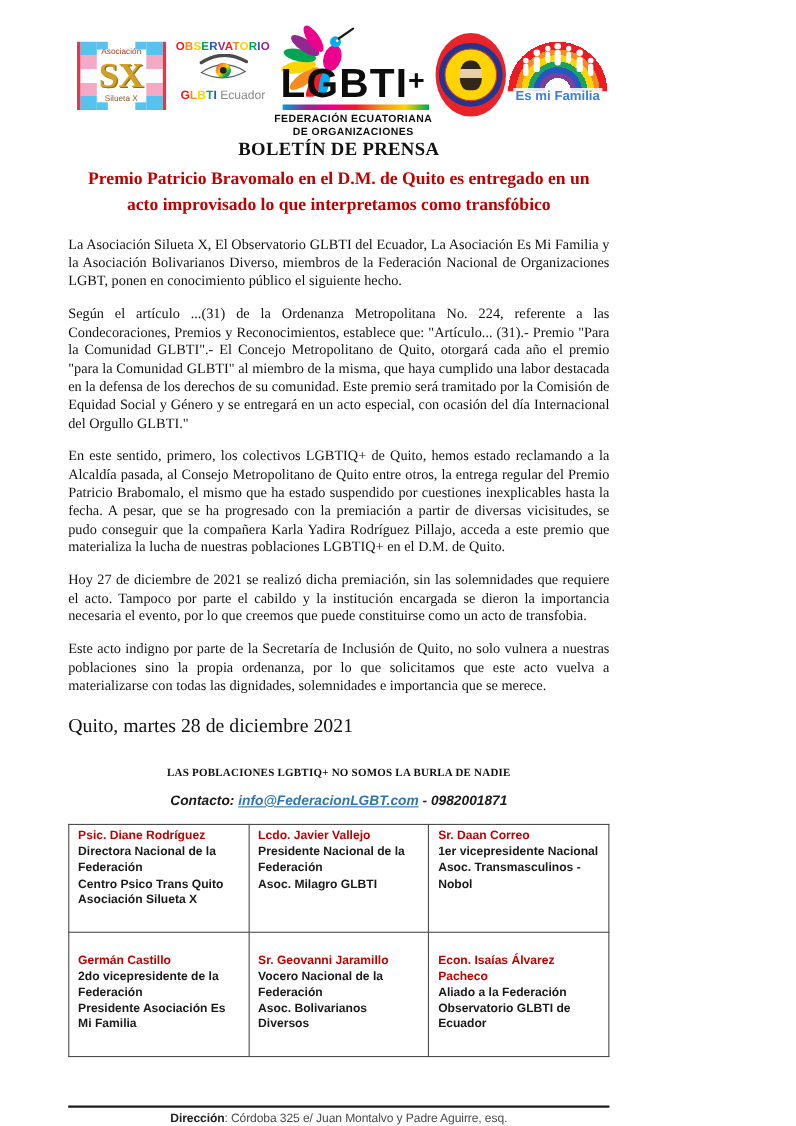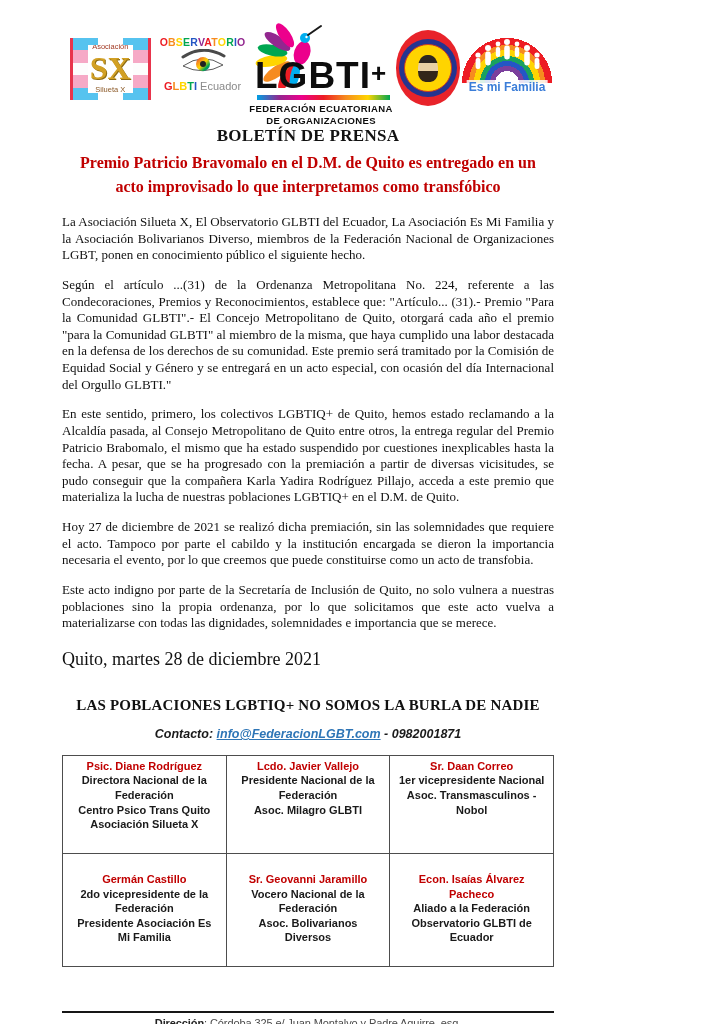--- a/index.html
+++ b/index.html
@@ -62,29 +62,29 @@
   .fam-label{position:absolute;left:50%;transform:translateX(-50%);bottom:6px;background:rgba(255,255,255,.85);
       padding:0 2px;font-family:"Liberation Sans",sans-serif;font-size:12px;font-weight:bold;color:#3b7dd8;
       text-shadow:0 0 1px #fff;white-space:nowrap;}
 
   
   .doc-title{margin:8px 0 0;text-align:center;font-size:17px;font-weight:bold;letter-spacing:.3px;}
   .doc-subtitle{margin:5px 14px 15px;text-align:center;font-size:16px;font-weight:bold;
                 color:#c00000;line-height:1.5;}
   .body-copy p{margin:0 0 13px;font-size:13px;line-height:1.28;text-align:justify;}
   .dateline{margin:17px 0 0;font-size:18px;}
-  .slogan{margin:27px 0 0;text-align:center;font-size:15px;font-weight:bold;letter-spacing:.2px;}
+  .slogan{margin:27px 0 0;text-align:center;font-size:10px;font-weight:bold;letter-spacing:.2px;}
   .contact{margin:13px 0 0;text-align:center;font-family:"Liberation Sans",sans-serif;
            font-size:12.5px;font-weight:bold;color:#1a1a1a;font-style:italic;}
   .link{color:#2e75b6;text-decoration:underline;cursor:pointer;}
 
   
   table.sign{width:100%;margin-top:14px;border-collapse:collapse;table-layout:fixed;
       font-family:"Liberation Sans",sans-serif;font-size:11px;font-weight:bold;line-height:1.33;}
-  table.sign td{border:1px solid #4d4d4d;vertical-align:top;padding:3px 8px 21px;text-align:center;}
+  table.sign td{border:1px solid #4d4d4d;vertical-align:top;padding:3px 8px 21px;}
   table.sign tr.r2 td{padding-top:18px;}
   .sig-name{color:#c00000;}
   .sig-role{color:#1a1a1a;}
 
   
   .footer{margin-top:44px;border-top:2.5px solid #161616;padding-top:3px;text-align:center;
       font-family:"Liberation Sans",sans-serif;font-size:11px;line-height:1.35;color:#4a4a4a;
       letter-spacing:-0.1px;}
   .footer b{color:#222;}
 </style>

